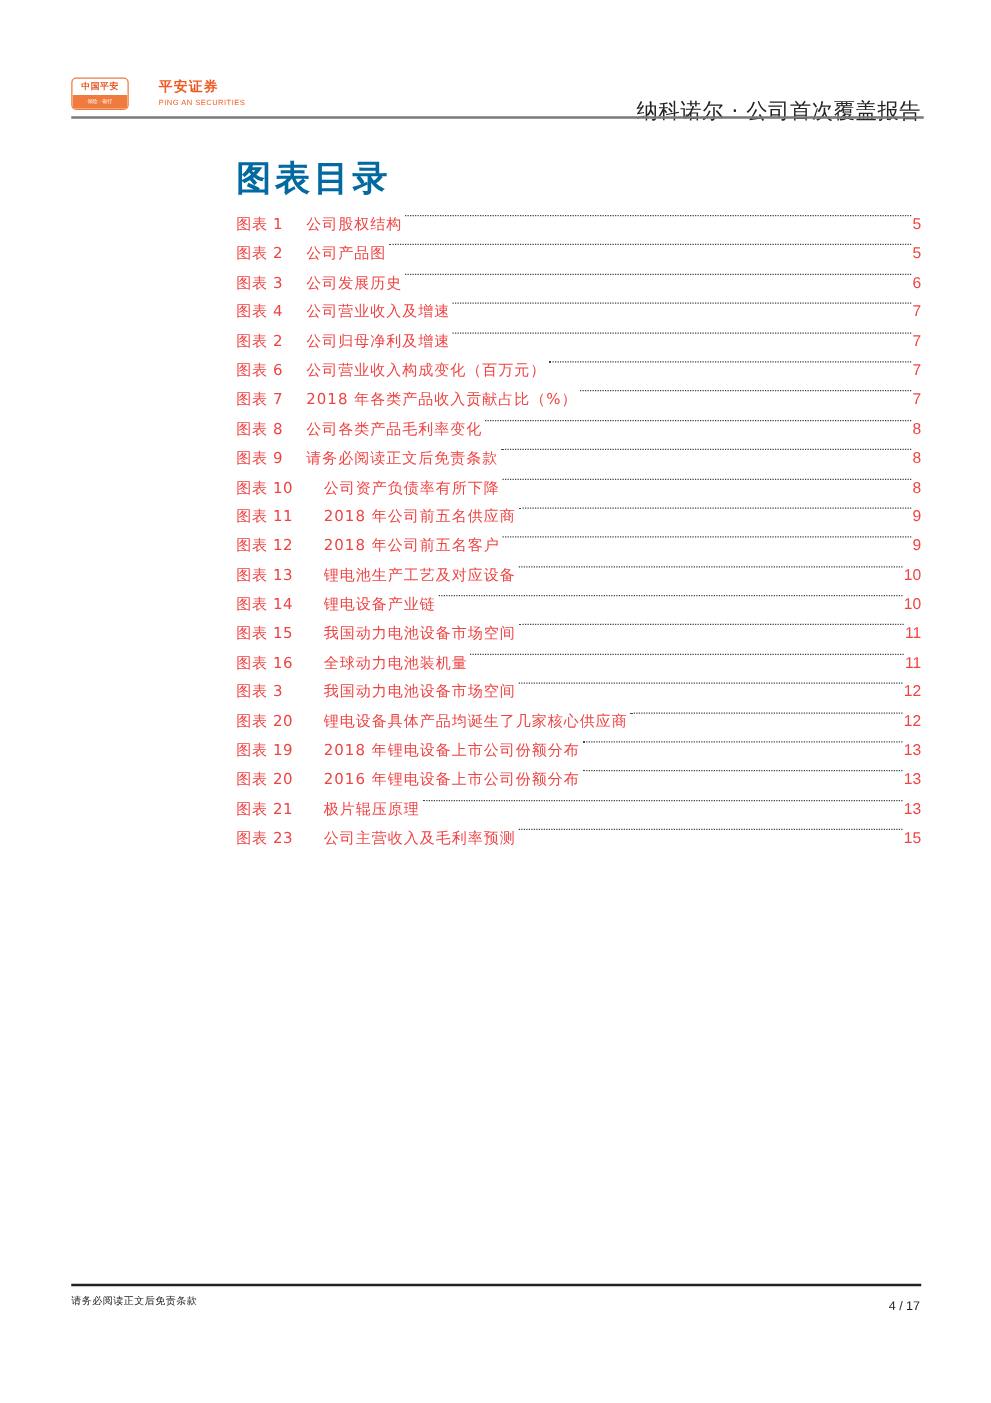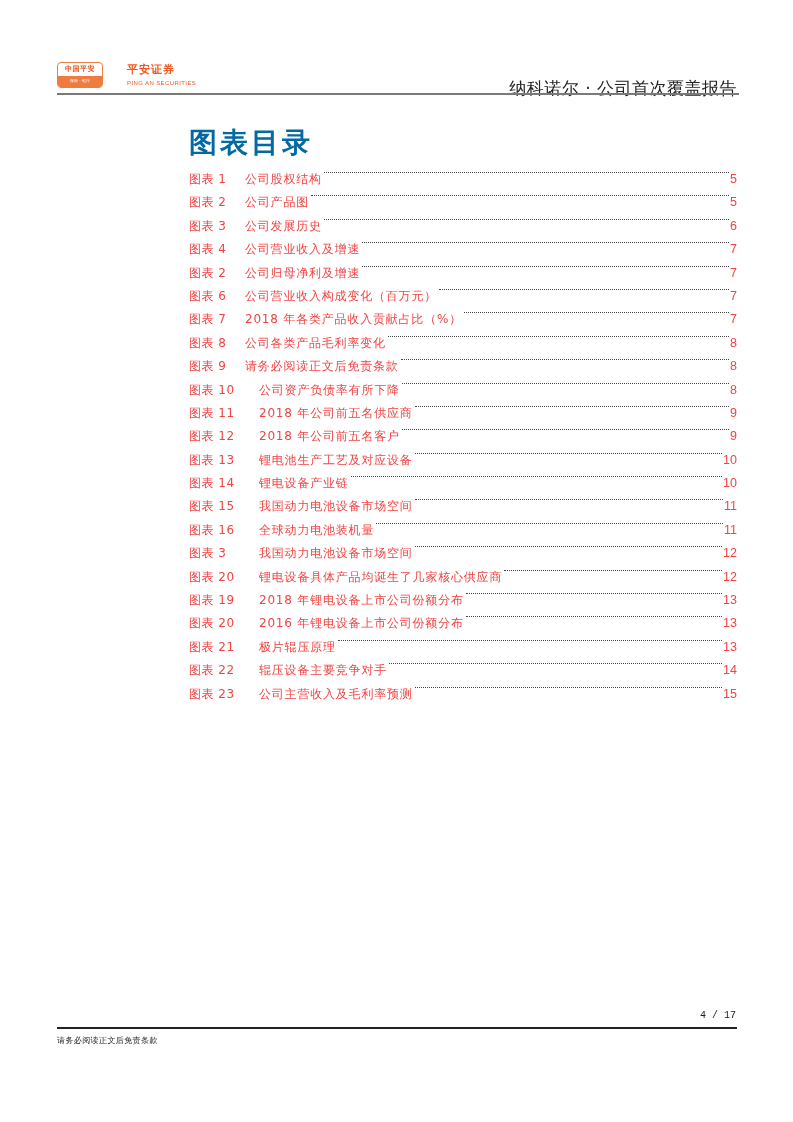--- a/index.html
+++ b/index.html
@@ -37,21 +37,21 @@
     .toc-row.wide .toc-label { width: 70px; }
     .toc-text { white-space: nowrap; flex: none; letter-spacing: 0.8px; }
     .toc-dots {
       flex: 1; margin: 0 1px 3px 2px; height: 1px;
       border-bottom: 1.2px dotted #444;
     }
     .toc-page { flex: none; text-align: right; font-family: "Liberation Sans", sans-serif; font-size: 12.5px; }
 
     .footer-rule { position: absolute; left: 57px; top: 1027px; width: 680px; height: 1.5px; background: #222; }
     .footer-left { position: absolute; left: 57px; top: 1035px; font-size: 8px; color: #222; letter-spacing: 0.4px; }
-    .footer-right { position: absolute; right: 57px; top: 1010px; font-size: 10px; color: #222; font-family: Liberation Mono, monospace; }
+    .footer-right { position: absolute; right: 57px; top: 1040px; font-size: 10px; color: #222; font-family: Liberation Sans, sans-serif; }
   </style>
 </head>
 <body>
 
 <div class="header">
   <div class="logo-badge">
     <span class="badge-top">中国平安</span>
     <span class="badge-bottom">保险 · 银行</span>
   </div>
   <div class="brand">
@@ -185,26 +185,20 @@
       <span class="toc-dots"></span>
       <span class="toc-page">13</span>
     </div>
     <div class="toc-row wide">
       <span class="toc-label">图表 21</span>
       <span class="toc-text">极片辊压原理</span>
       <span class="toc-dots"></span>
       <span class="toc-page">13</span>
     </div>
     <div class="toc-row wide">
-      <span class="toc-label">图表 22</span>
-      <span class="toc-text">辊压设备主要竞争对手</span>
-      <span class="toc-dots"></span>
-      <span class="toc-page">14</span>
-    </div>
-    <div class="toc-row wide">
       <span class="toc-label">图表 23</span>
       <span class="toc-text">公司主营收入及毛利率预测</span>
       <span class="toc-dots"></span>
       <span class="toc-page">15</span>
     </div>
   </div>
 
 <div class="footer-rule"></div>
 <div class="footer-left">请务必阅读正文后免责条款</div>
 <div class="footer-right">4 / 17</div>

